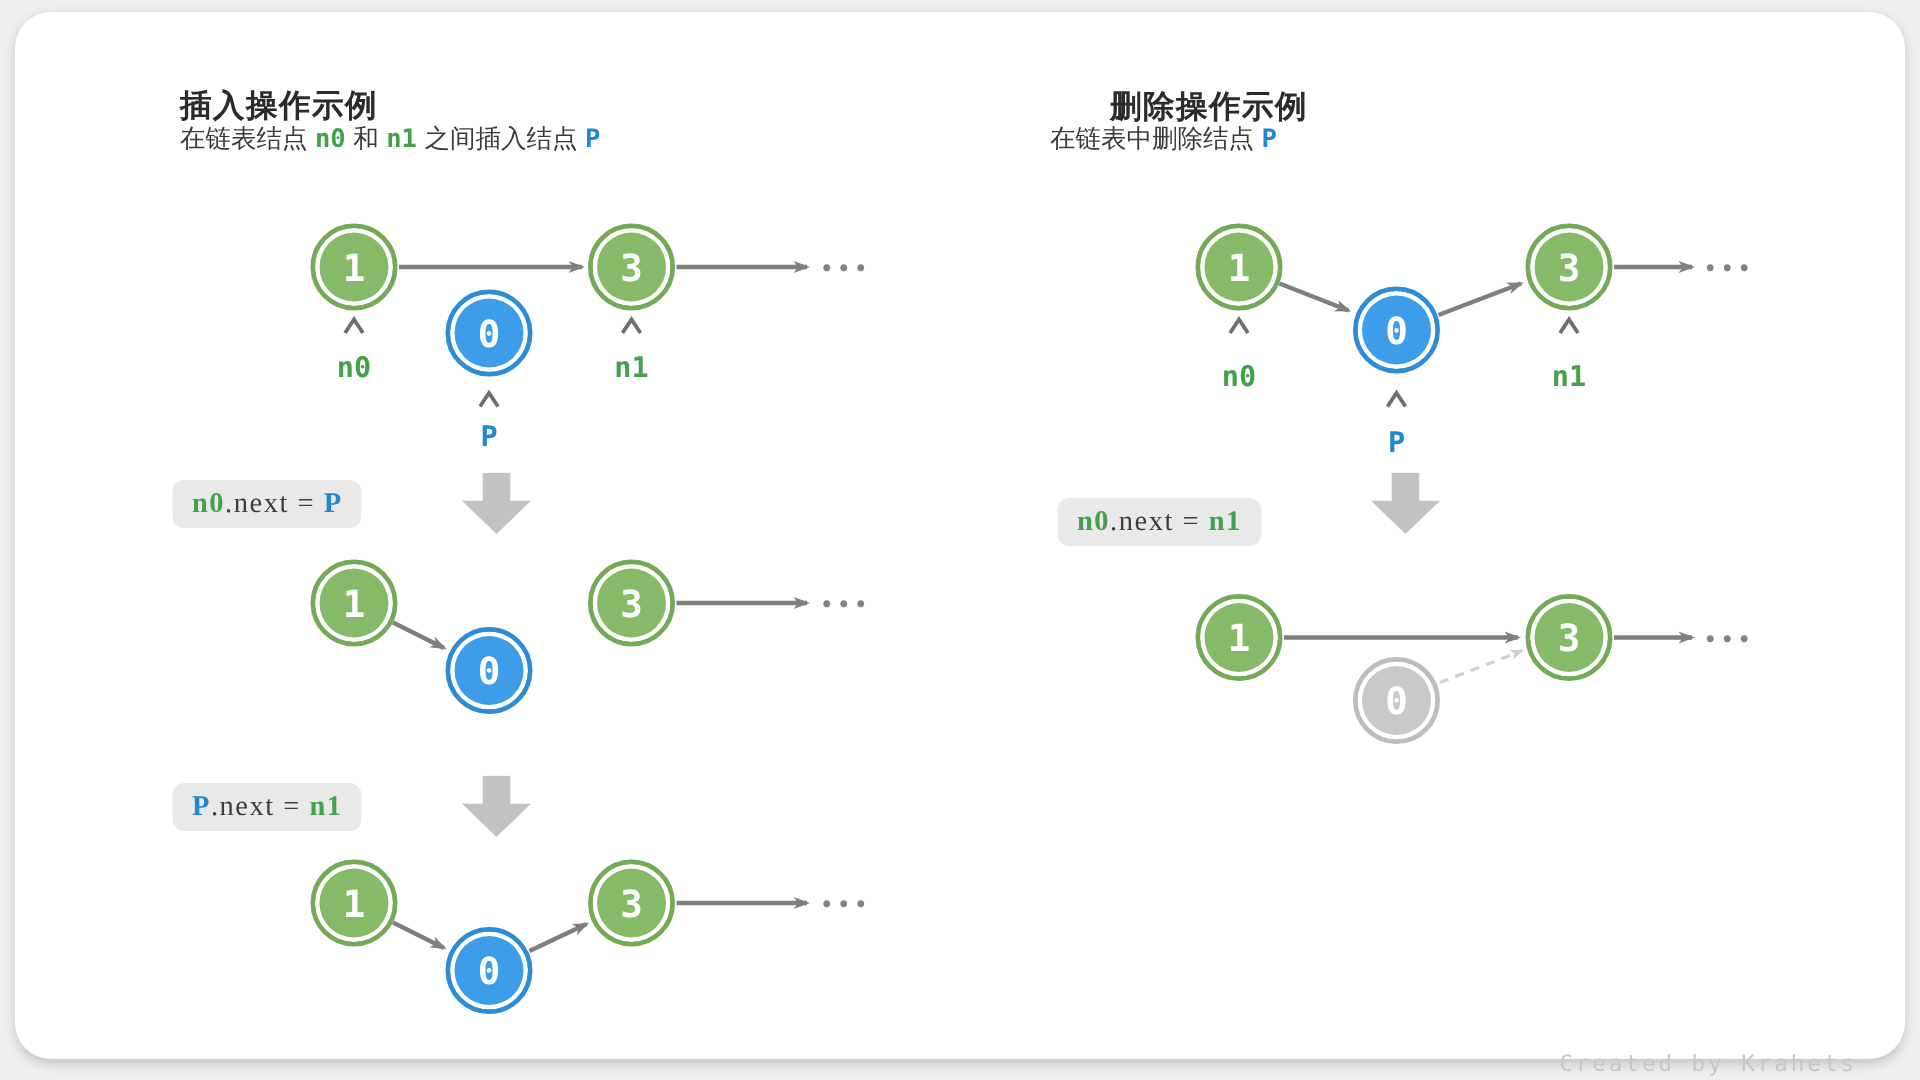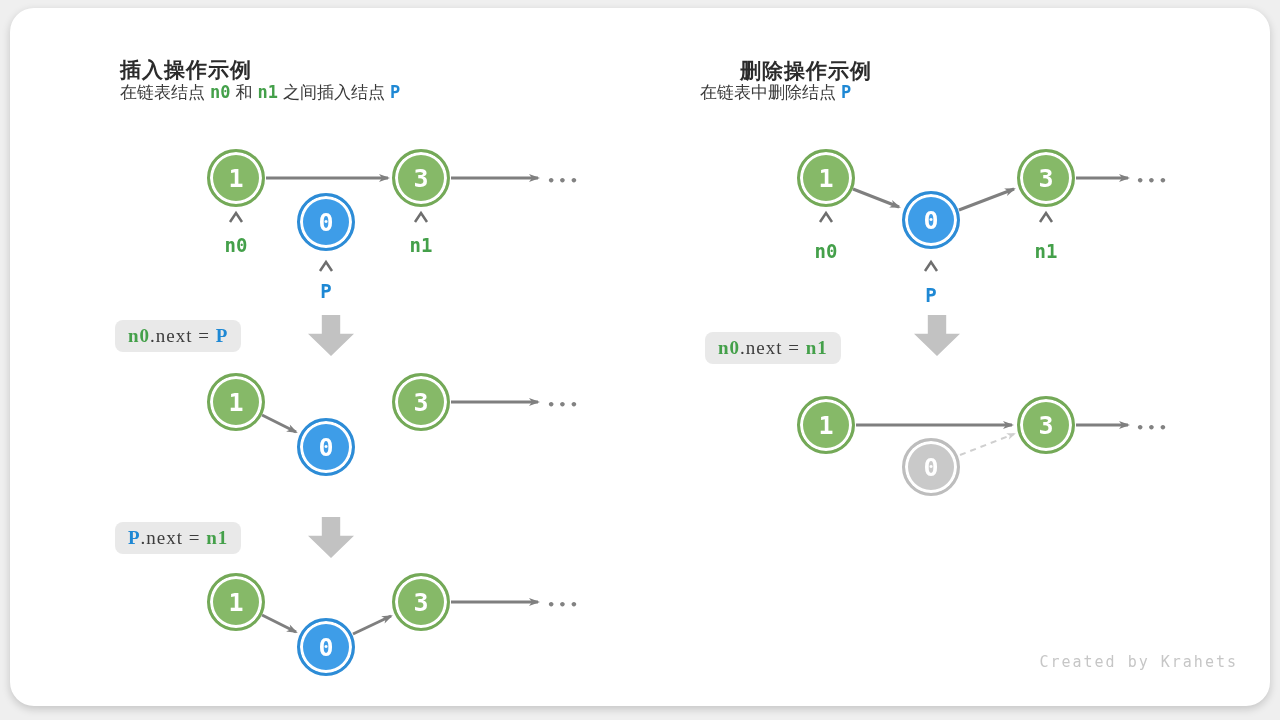--- a/index.html
+++ b/index.html
@@ -32,21 +32,21 @@
             font-family:Liberation Serif, serif;font-size:19px;letter-spacing:1px;color:#3D3D3D;
             white-space:pre;}
   .code-box .lhs,.code-box .rhs{font-weight:bold;}
   .code-box .green{color:#44A04A;}
   .code-box .blue{color:#1E88D4;}
 
   .block-arrow{position:absolute;width:46px;height:41px;background:#C2C2C2;z-index:3;
                clip-path:polygon(50% 100%,0% 46%,30% 46%,30% 0%,70% 0%,70% 46%,100% 46%);}
 
   svg.overlay{position:absolute;left:0;top:0;z-index:2;}
-  .watermark{position:absolute;right:42px;top:653px;z-index:3;
+  .watermark{position:absolute;right:42px;top:700px;z-index:3;
              font-family:"DejaVu Sans Mono",monospace;font-size:15px;letter-spacing:2px;color:#C6C6C6;}
 </style>
 </head>
 <body>
 
 <div class="stage">
   <div class="card"></div>
 
   <svg class="overlay" width="1280" height="720">
     <defs>

